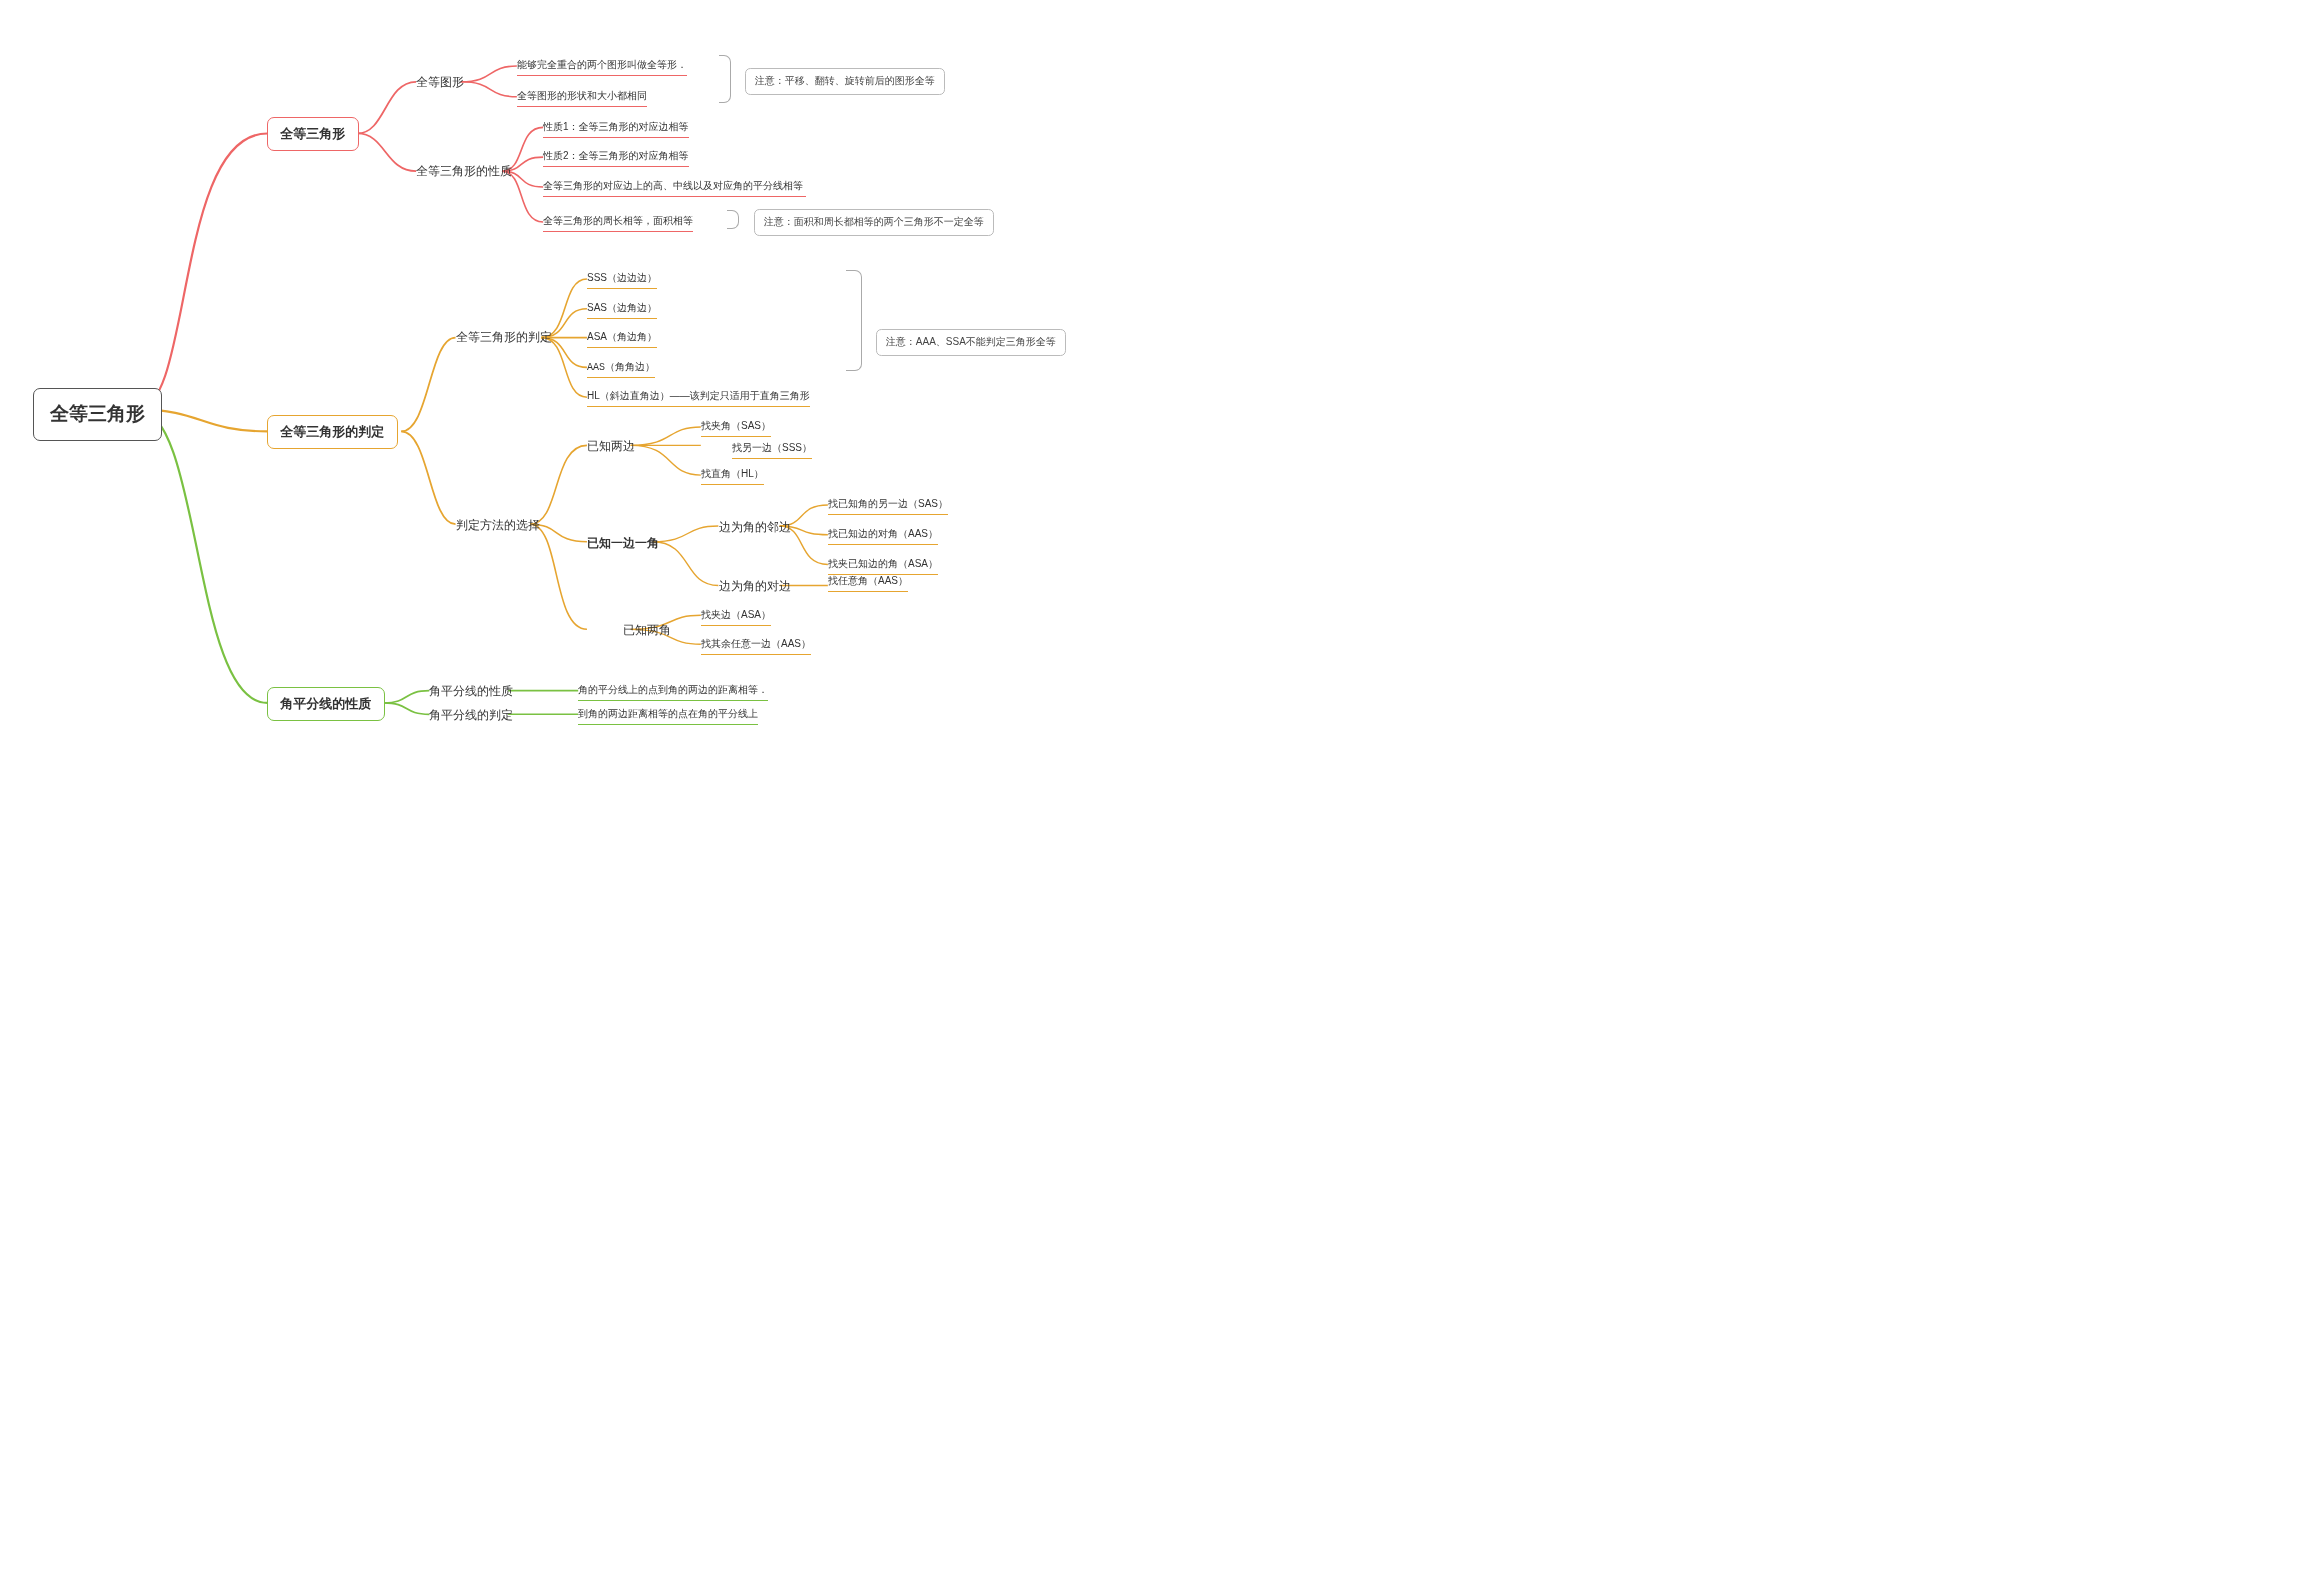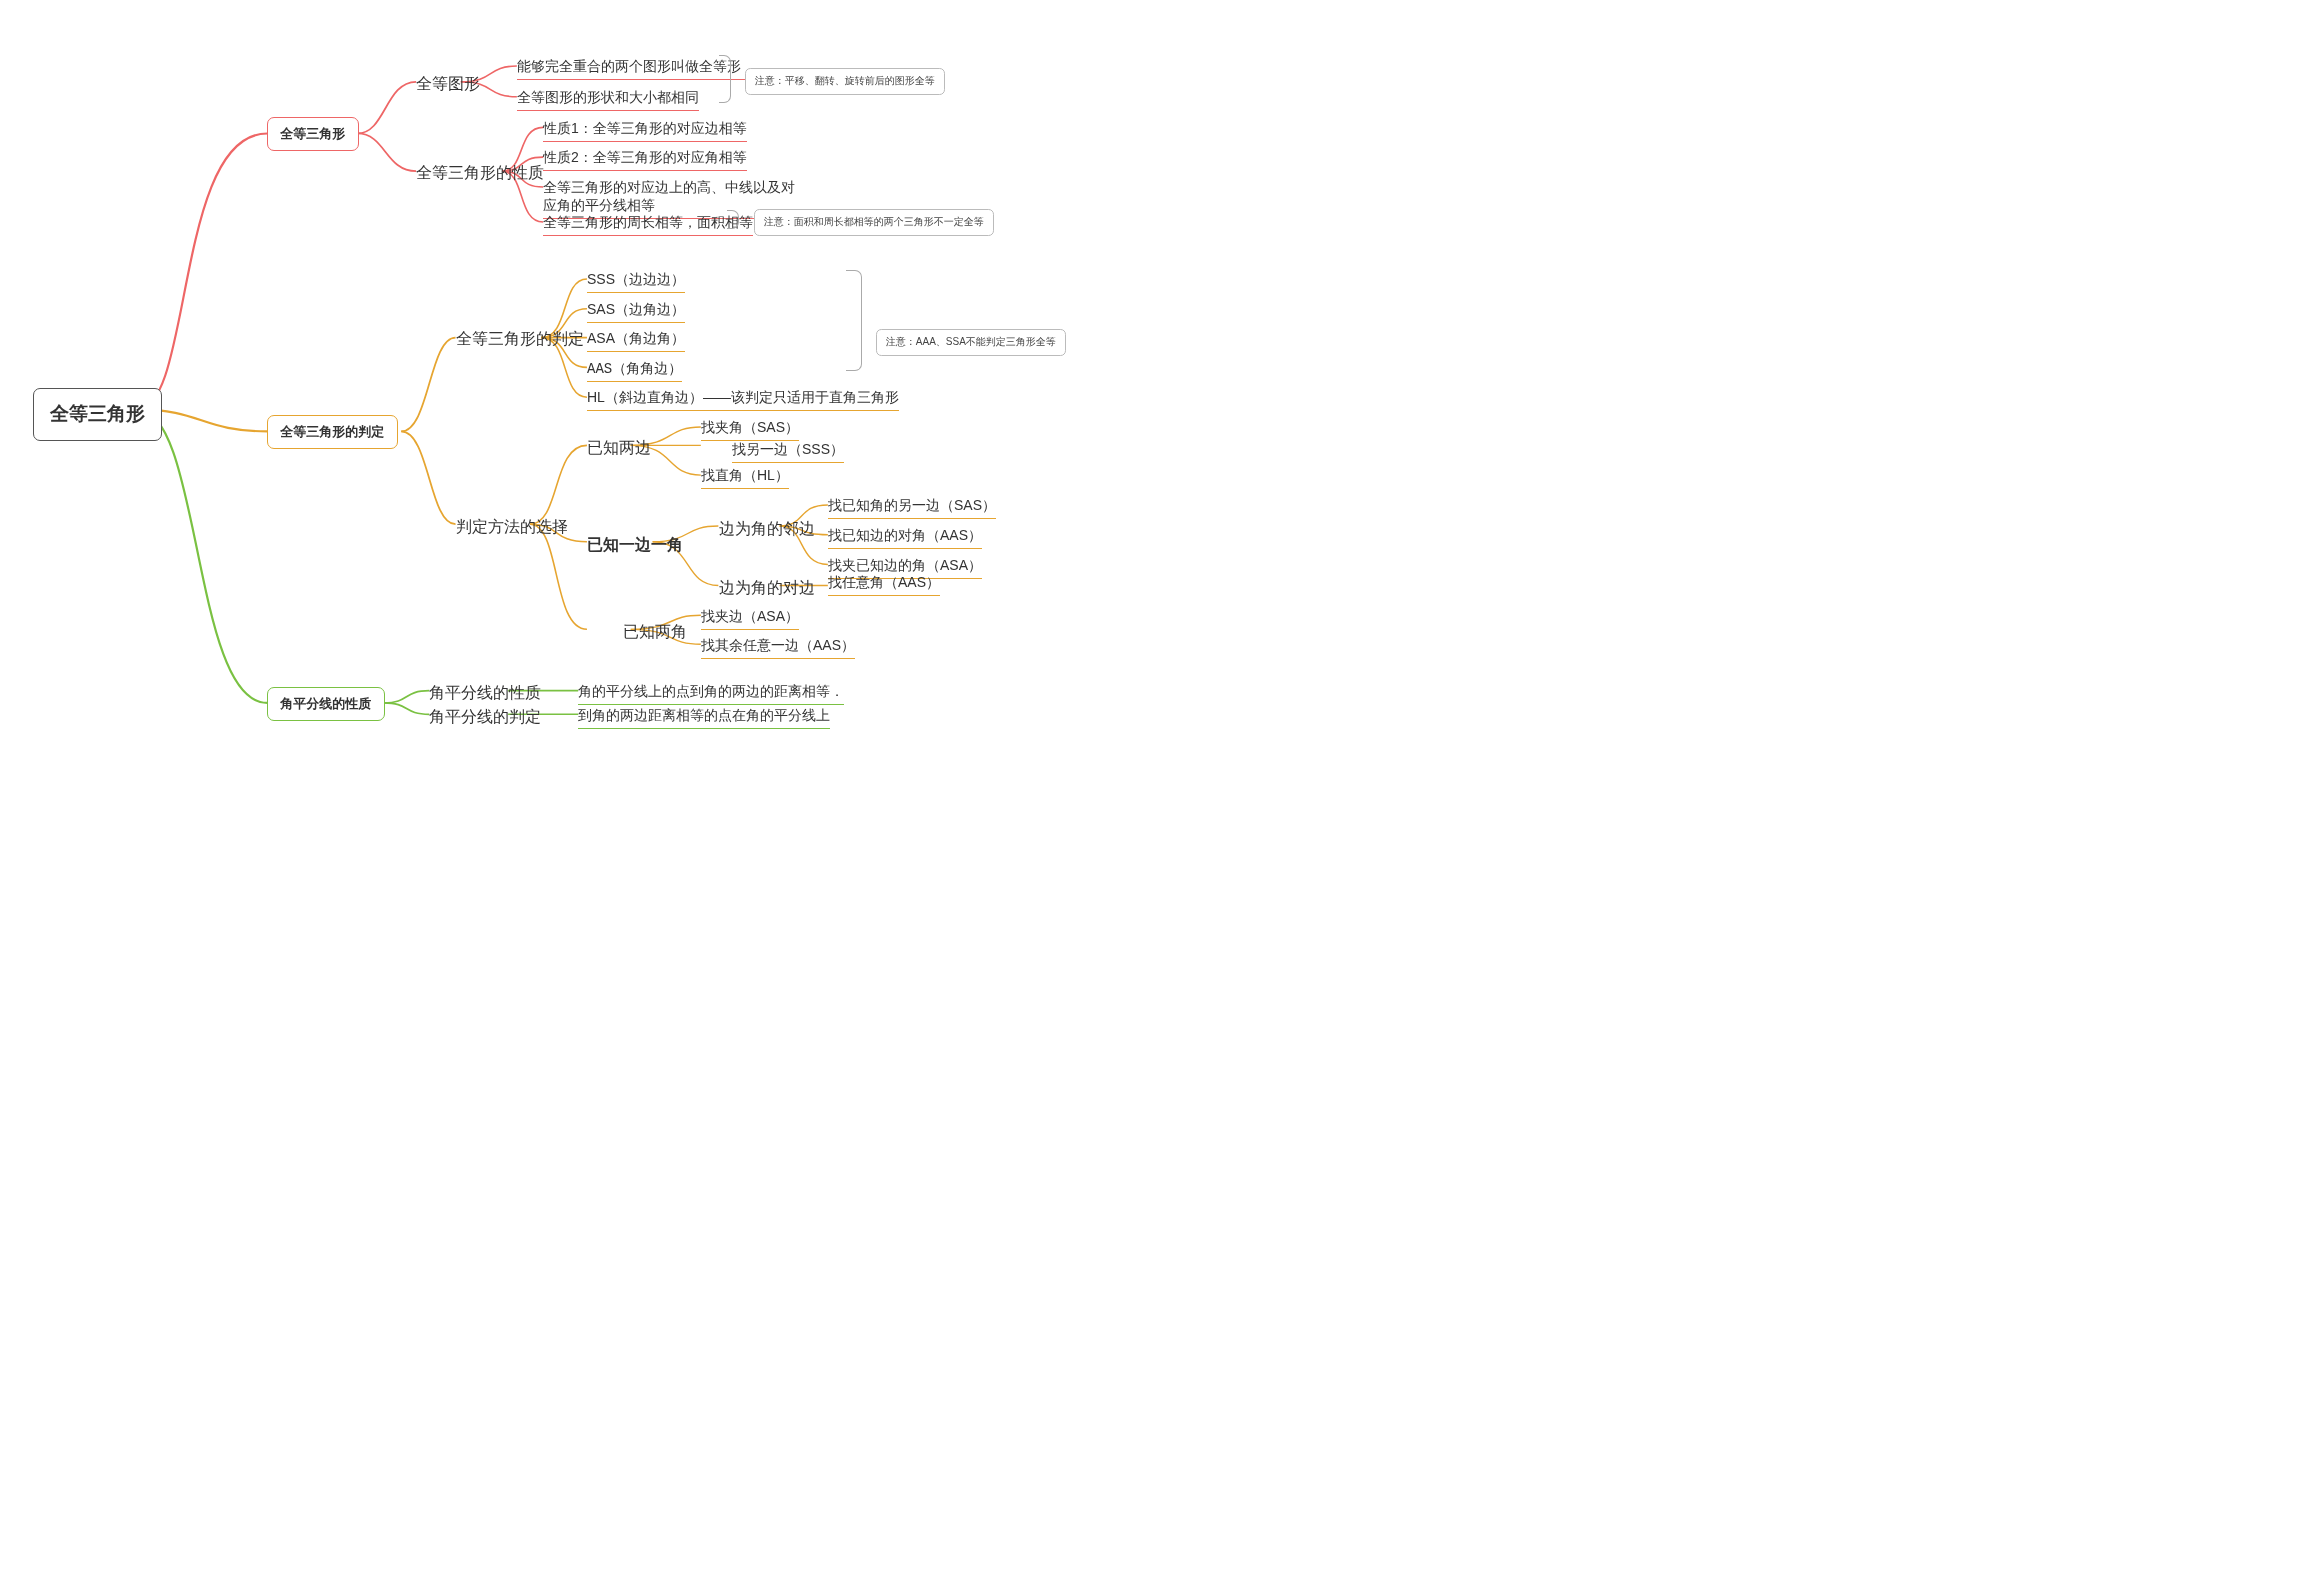--- a/index.html
+++ b/index.html
@@ -14,21 +14,21 @@
   }
   svg.connectors {
     position: absolute;
     top: 0; left: 0;
     width: 1159px;
     height: 797px;
     pointer-events: none;
   }
   .node {
     position: absolute;
-    font-size: 14px;
+    font-size: 10px;
     color: #333;
     white-space: nowrap;
   }
   .root {
     border: 1.8px solid #555;
     border-radius: 7px;
     padding: 12.3px 16px;
     font-size: 19px;
     font-weight: bold;
     background: #fff;
@@ -43,21 +43,21 @@
   }
   .leaf {
     border-bottom: 1.8px solid;
     padding: 2.6px 0 3.5px 0;
     min-width: 35px;
   }
   .leaf.red { border-color: #e66; }
   .leaf.orange { border-color: #e6a530; }
   .leaf.green { border-color: #7ac142; }
   .mid {
-    font-size: 16px;
+    font-size: 12px;
     color: #333;
     padding-bottom: 2.6px;
   }
   .note {
     border: 0.9px solid #bbb;
     border-radius: 5.3px;
     padding: 5.3px 8.8px;
     font-size: 10px;
     color: #444;
     background: #fff;

